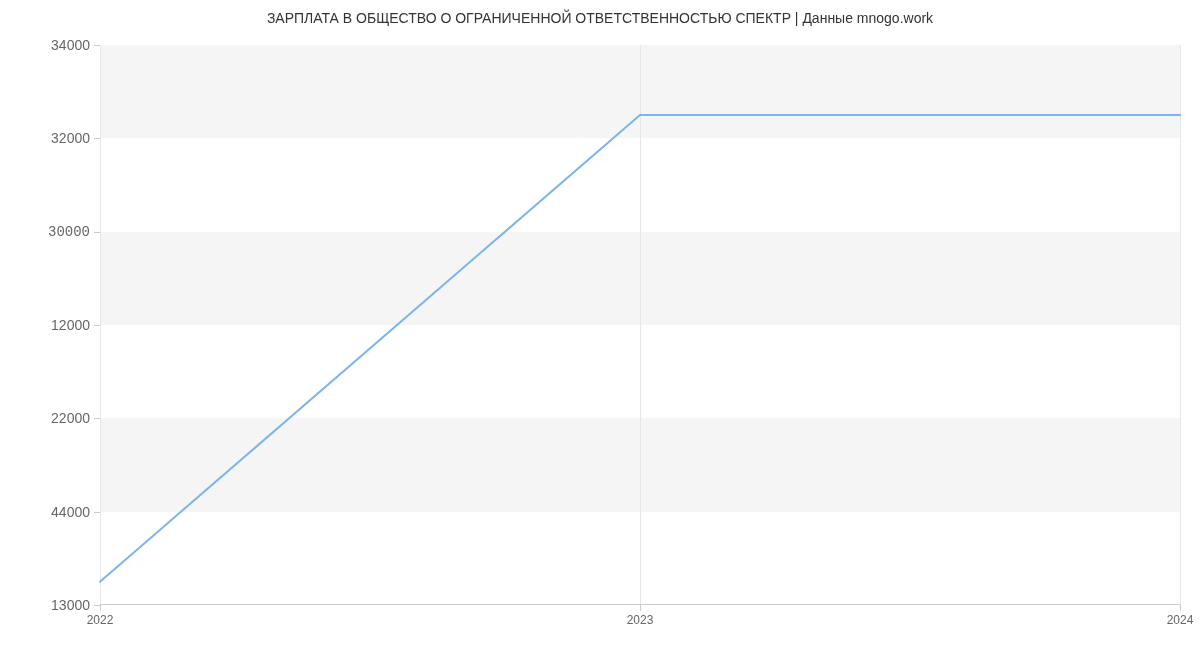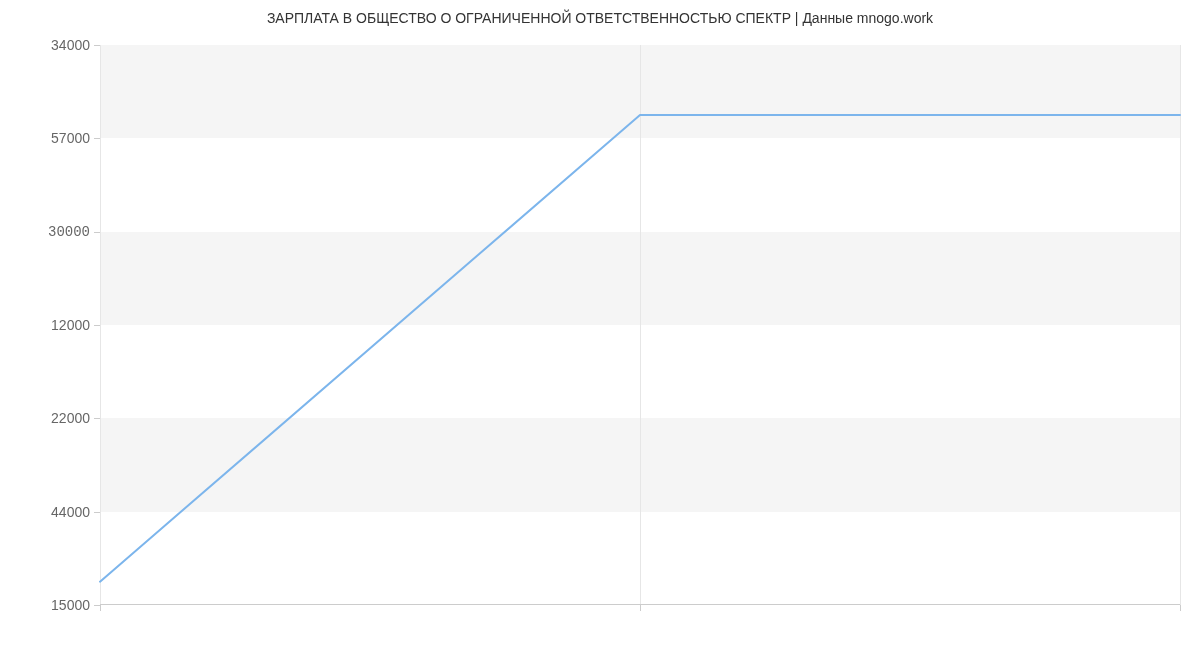--- a/index.html
+++ b/index.html
@@ -133,22 +133,27 @@
       <div class="tick-mark-y" style="top: 186.667px;"></div>
       <div class="tick-mark-y" style="top: 93.3333px;"></div>
       <div class="tick-mark-y" style="top: 0px;"></div>
       <div class="axis-line" style="left: 0px; bottom: 0px; width: 1080px; height: 1px;"></div>
       <svg class="dataline" viewBox="0 0 1080 560">
       <polyline class="series-path" points="0,536.6666666666666 540,70 1080,70" style="stroke: rgb(124, 181, 236);"></polyline>
     </svg>
   </div>
 
   <div class="y-labels">
-      <div class="y-label" style="top: 560px;">15000</div>
+      <div class="y-label" style="top: 560px;">13000</div>
       <div class="y-label" style="top: 466.667px;">44000</div>
       <div class="y-label" style="top: 373.333px;">22000</div>
       <div class="y-label" style="top: 280px;">12000</div>
       <div class="y-label" style="top: 186.667px; font-family: Liberation Mono, monospace;">30000</div>
-      <div class="y-label" style="top: 93.3333px;">57000</div>
+      <div class="y-label" style="top: 93.3333px;">32000</div>
       <div class="y-label" style="top: 0px;">34000</div>
+    </div>
+  <div class="x-labels">
+      <div class="x-label" style="left: 0px;">2022</div>
+      <div class="x-label" style="left: 540px;">2023</div>
+      <div class="x-label" style="left: 1080px;">2024</div>
     </div>
 
 </div>
 
 </body></html>

